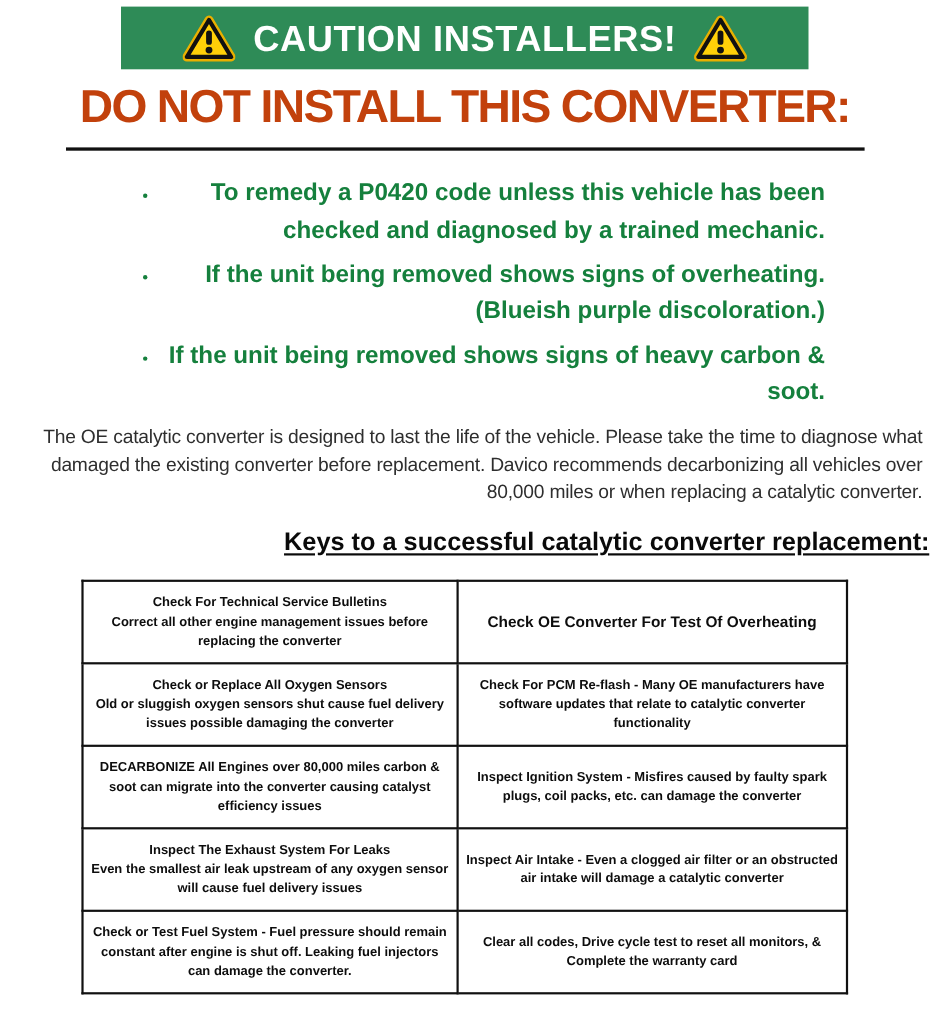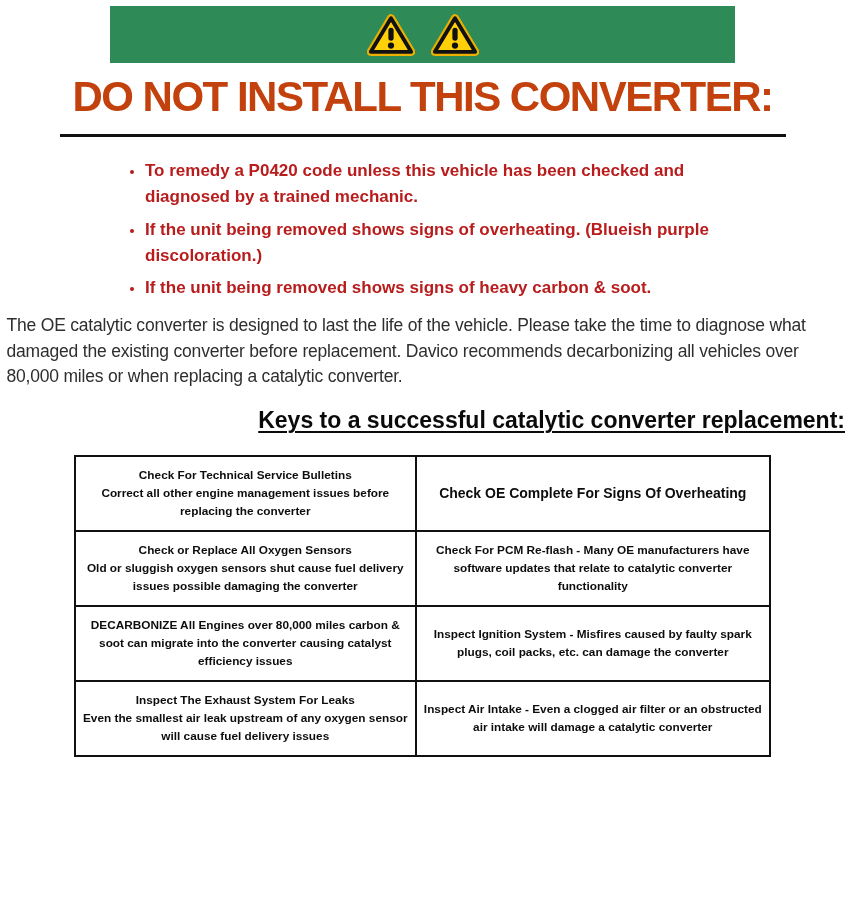--- a/index.html
+++ b/index.html
@@ -47,33 +47,34 @@
   .divider {
     width: 726px;
     height: 3px;
     background: #111;
     margin: 15px auto 0;
   }
 
   
   ul.bullets {
     margin: 21px 95px 0 145px;
-    font-size: 17px;
+    font-size: 22px;
     font-weight: 700;
     line-height: 1.52;
-    color: #b91c1c;
+    color: #15803d;
+    text-align: right;
   }
   ul.bullets li { margin-bottom: 7px; }
   ul.bullets li::marker { font-size: 13px; }
 
   
   .intro {
     margin: 12px auto 0;
     width: 832px;
-    text-align: left;
+    text-align: right;
     font-size: 17.5px;
     font-weight: 400;
     line-height: 1.45;
     color: #2e2e2e;
     letter-spacing: -0.2px;
   }
 
   
   .keys-heading {
     margin-top: 18px;
@@ -112,20 +113,21 @@
 </head>
 <body>
 
 <div class="banner">
   <svg class="tri-icon" width="48" height="44" viewBox="0 0 100 90" aria-hidden="true">
     <polygon points="50,10 92,80 8,80" fill="none" stroke="#e9b000" stroke-width="17" stroke-linejoin="round"></polygon>
     <polygon points="50,10 92,80 8,80" fill="#ffd008" stroke="#111" stroke-width="8" stroke-linejoin="round"></polygon>
     <rect x="44.5" y="30" width="11" height="27" rx="5.5" fill="#111"></rect>
     <circle cx="50" cy="67" r="6.5" fill="#111"></circle>
   </svg>
+  <span class="banner-title">CAUTION INSTALLERS!</span>
   <svg class="tri-icon" width="48" height="44" viewBox="0 0 100 90" aria-hidden="true">
     <polygon points="50,10 92,80 8,80" fill="none" stroke="#e9b000" stroke-width="17" stroke-linejoin="round"></polygon>
     <polygon points="50,10 92,80 8,80" fill="#ffd008" stroke="#111" stroke-width="8" stroke-linejoin="round"></polygon>
     <rect x="44.5" y="30" width="11" height="27" rx="5.5" fill="#111"></rect>
     <circle cx="50" cy="67" r="6.5" fill="#111"></circle>
   </svg>
 </div>
 
 <div class="headline">DO NOT INSTALL THIS CONVERTER:</div>
 
@@ -143,30 +145,34 @@
 
 <table class="tips">
   <colgroup>
       <col class="c-left">
       <col class="c-right">
     </colgroup>
   <tbody>
     <tr>
       <td class="cell-left">Check For Technical Service Bulletins
 Correct all other engine management issues before replacing the converter</td>
-      <td class="cell-right">Check OE Complete For Signs Of Overheating</td>
+      <td class="cell-right">Check OE Converter For Test Of Overheating</td>
     </tr>
     <tr>
       <td class="cell-left">Check or Replace All Oxygen Sensors
 Old or sluggish oxygen sensors shut cause fuel delivery issues possible damaging the converter</td>
       <td class="cell-right">Check For PCM Re-flash - Many OE manufacturers have software updates that relate to catalytic converter functionality</td>
     </tr>
     <tr>
       <td class="cell-left">DECARBONIZE All Engines over 80,000 miles carbon &amp; soot can migrate into the converter causing catalyst efficiency issues</td>
       <td class="cell-right">Inspect Ignition System - Misfires caused by faulty spark plugs, coil packs, etc. can damage the converter</td>
     </tr>
     <tr>
       <td class="cell-left">Inspect The Exhaust System For Leaks
 Even the smallest air leak upstream of any oxygen sensor will cause fuel delivery issues</td>
       <td class="cell-right">Inspect Air Intake - Even a clogged air filter or an obstructed air intake will damage a catalytic converter</td>
     </tr>
+    <tr>
+      <td class="cell-left">Check or Test Fuel System - Fuel pressure should remain constant after engine is shut off.  Leaking fuel injectors can damage the converter.</td>
+      <td class="cell-right">Clear all codes,  Drive cycle test to reset all monitors, &amp; Complete the warranty card</td>
+    </tr>
   </tbody>
 </table>
 
 </body></html>

